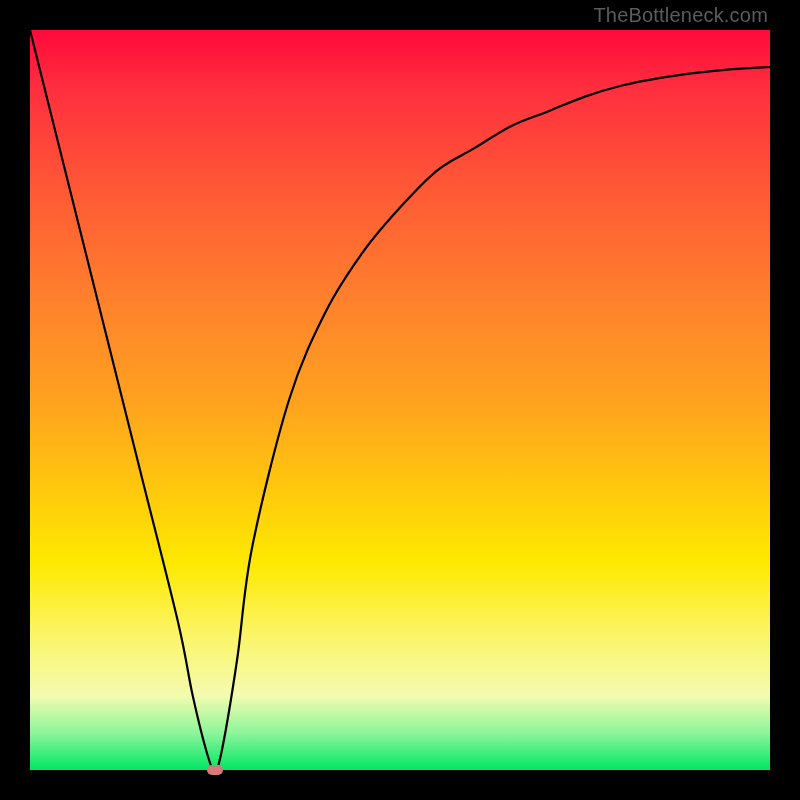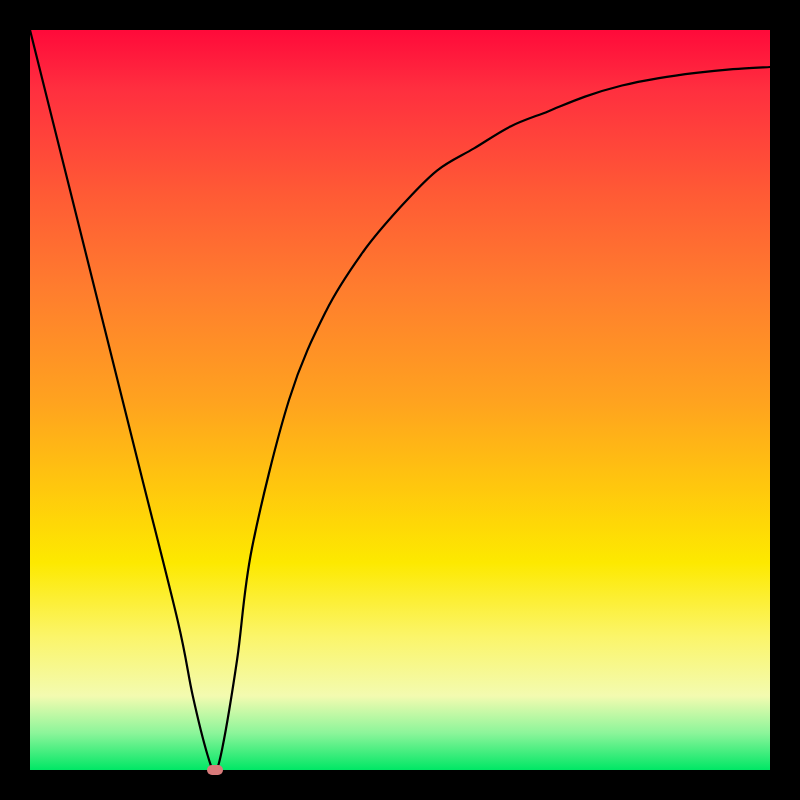--- a/index.html
+++ b/index.html
@@ -61,20 +61,21 @@
     height: 10px;
     background: #d97a7a;
     border-radius: 5px;
     transform: translate(-50%, -50%);
   }
 </style>
 </head>
 <body>
 
 <div class="frame">
+  <div class="watermark">TheBottleneck.com</div>
 
   <div class="plot-area">
     <svg class="curve" viewBox="0 0 740 740" preserveAspectRatio="none">
       <path id="curve-path" fill="none" stroke="#000" stroke-width="2.2" stroke-linejoin="round" stroke-linecap="round" d="M 0.00 0.00 C 6.17 24.67, 24.67 98.67, 37.00 148.00 C 49.33 197.33, 61.67 246.67, 74.00 296.00 C 86.33 345.33, 98.67 394.67, 111.00 444.00 C 123.33 493.33, 139.37 555.00, 148.00 592.00 C 156.63 629.00, 157.87 643.80, 162.80 666.00 C 167.73 688.20, 173.90 712.87, 177.60 725.20 C 181.30 737.53, 182.53 741.23, 185.00 740.00 C 187.47 738.77, 188.70 736.30, 192.40 717.80 C 196.10 699.30, 202.27 662.30, 207.20 629.00 C 212.13 595.70, 213.37 561.17, 222.00 518.00 C 230.63 474.83, 246.67 409.47, 259.00 370.00 C 271.33 330.53, 283.67 305.87, 296.00 281.20 C 308.33 256.53, 320.67 239.27, 333.00 222.00 C 345.33 204.73, 357.67 191.17, 370.00 177.60 C 382.33 164.03, 394.67 150.47, 407.00 140.60 C 419.33 130.73, 431.67 125.80, 444.00 118.40 C 456.33 111.00, 468.67 102.37, 481.00 96.20 C 493.33 90.03, 505.67 86.33, 518.00 81.40 C 530.33 76.47, 542.67 70.92, 555.00 66.60 C 567.33 62.28, 579.67 58.58, 592.00 55.50 C 604.33 52.42, 616.67 50.20, 629.00 48.10 C 641.33 46.00, 653.67 44.40, 666.00 42.92 C 678.33 41.44, 690.67 40.21, 703.00 39.22 C 715.33 38.23, 733.83 37.37, 740.00 37.00"></path>
     </svg>
     <div id="min-dot" class="dot" style="left: 185px; top: 740px;"></div>
   </div>
 </div>
 
 </body></html>

